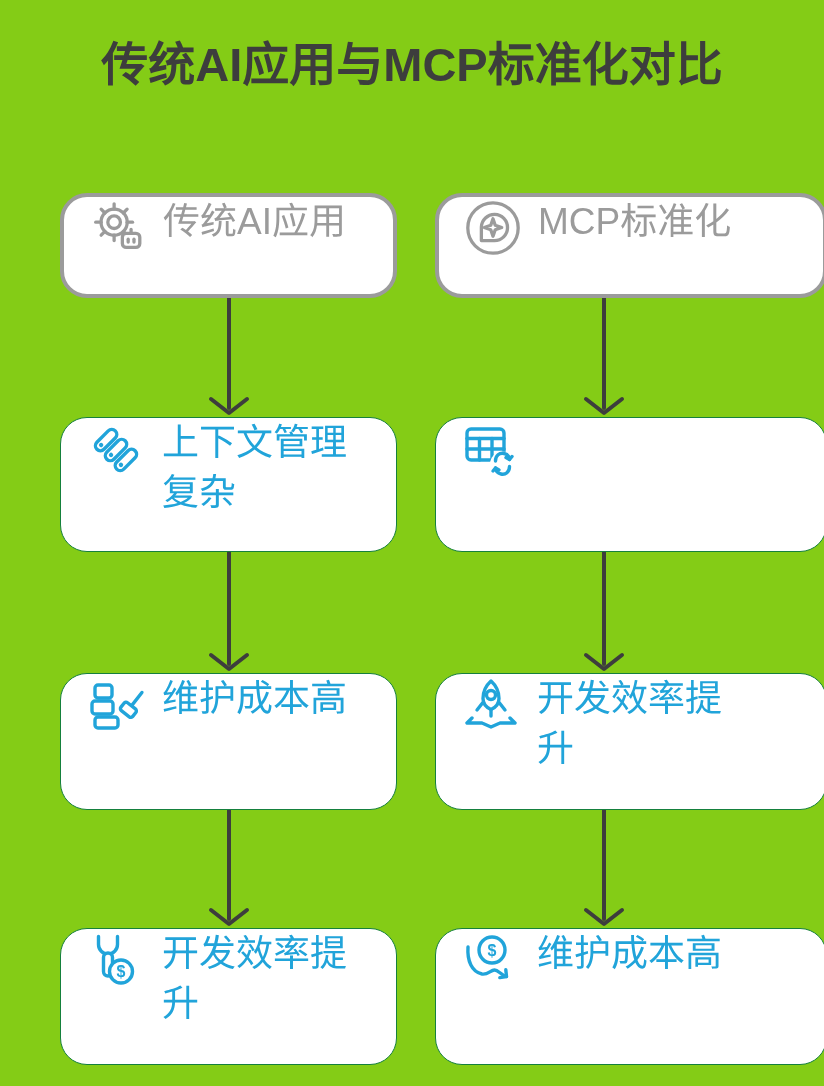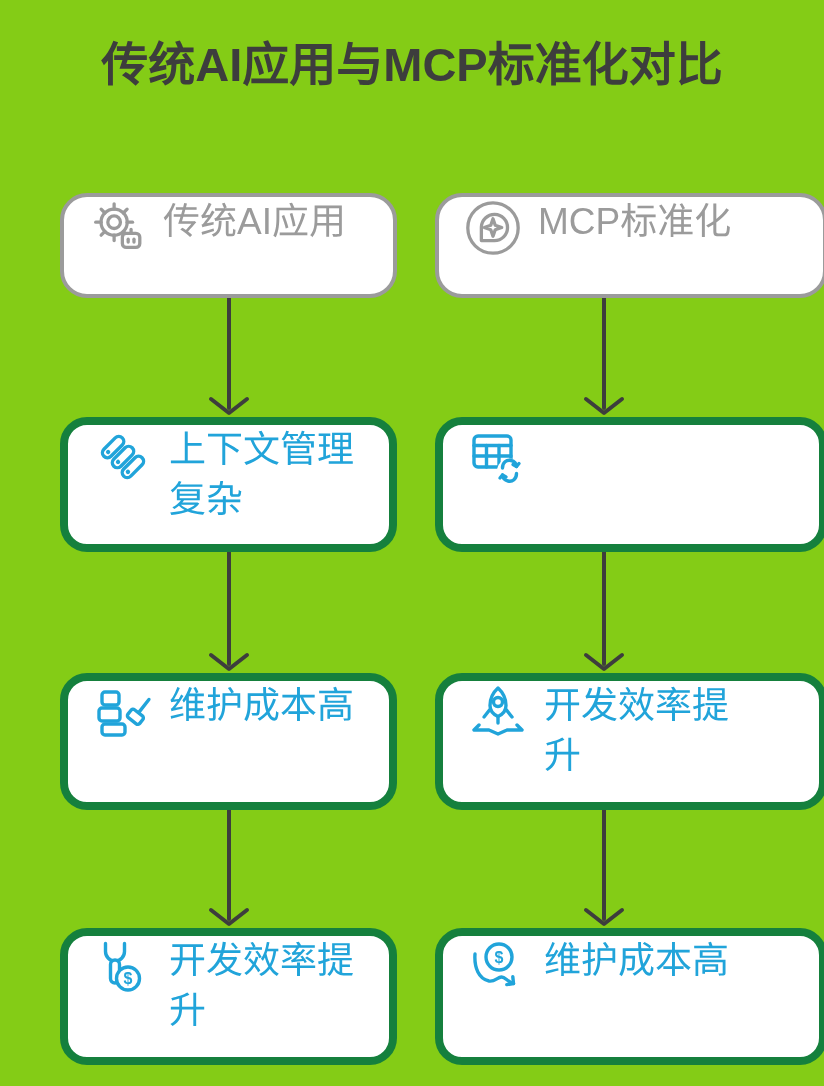--- a/index.html
+++ b/index.html
@@ -9,21 +9,21 @@
   }
   .title{
     position:absolute;top:26px;left:0;width:100%;text-align:center;
     font-size:47px;font-weight:700;color:#3D3D3D;letter-spacing:0;
   }
   .node{
     position:absolute;display:flex;align-items:flex-start;gap:14px;
     padding-left:23px;border-radius:27px;background:#fff;box-sizing:border-box;
   }
   .gray-node{border:4px solid #9B9B9B;}
-  .blue-node{border:8px solid #15803d;}
+  .blue-node{border:1px solid #15803d;}
   .pos-l{left:60px;width:337px;}
   .pos-r{left:435px;width:392px;}
   .r1{top:193px;height:105px;}
   .r2{top:417px;height:135px;}
   .r3{top:673px;height:137px;}
   .r4{top:928px;height:137px;}
   .node-icon{width:64px;height:64px;flex:0 0 auto;}
   .r1 .node-icon{width:62px;height:62px;}
   .node-icon svg{width:100%;height:100%;display:block;}
   .node-label{

